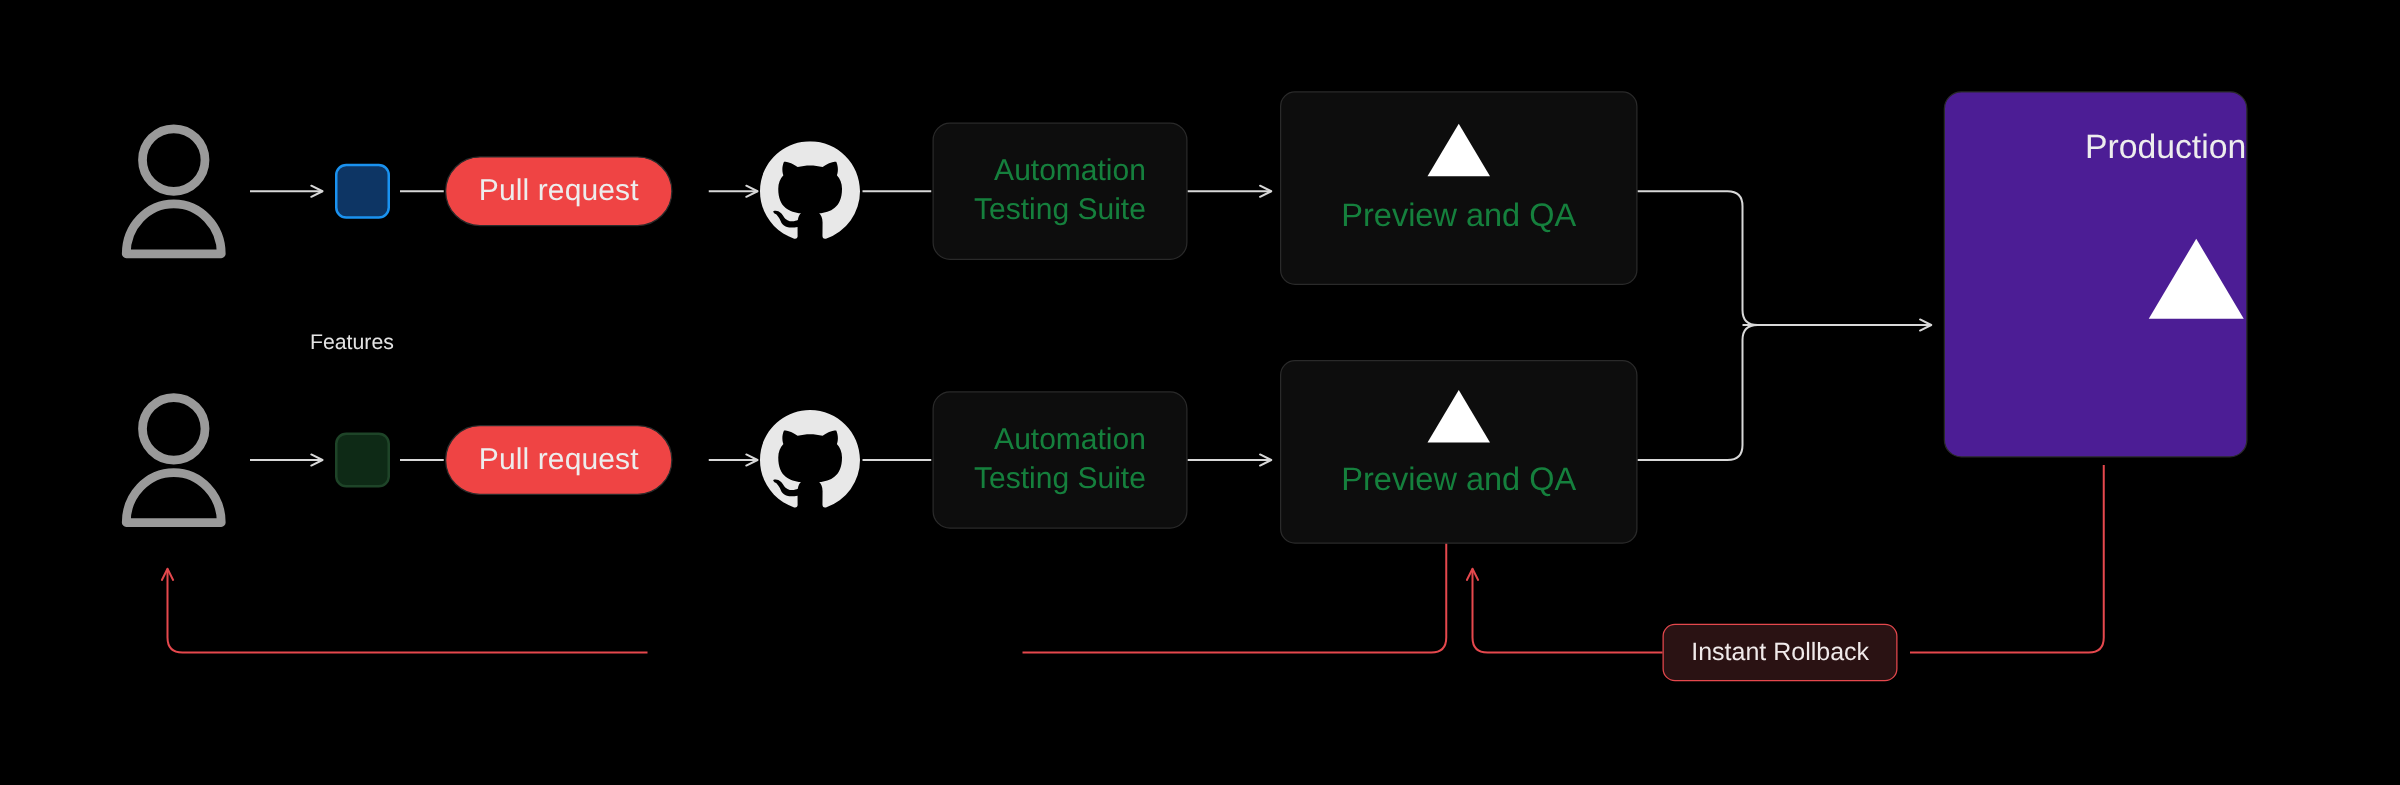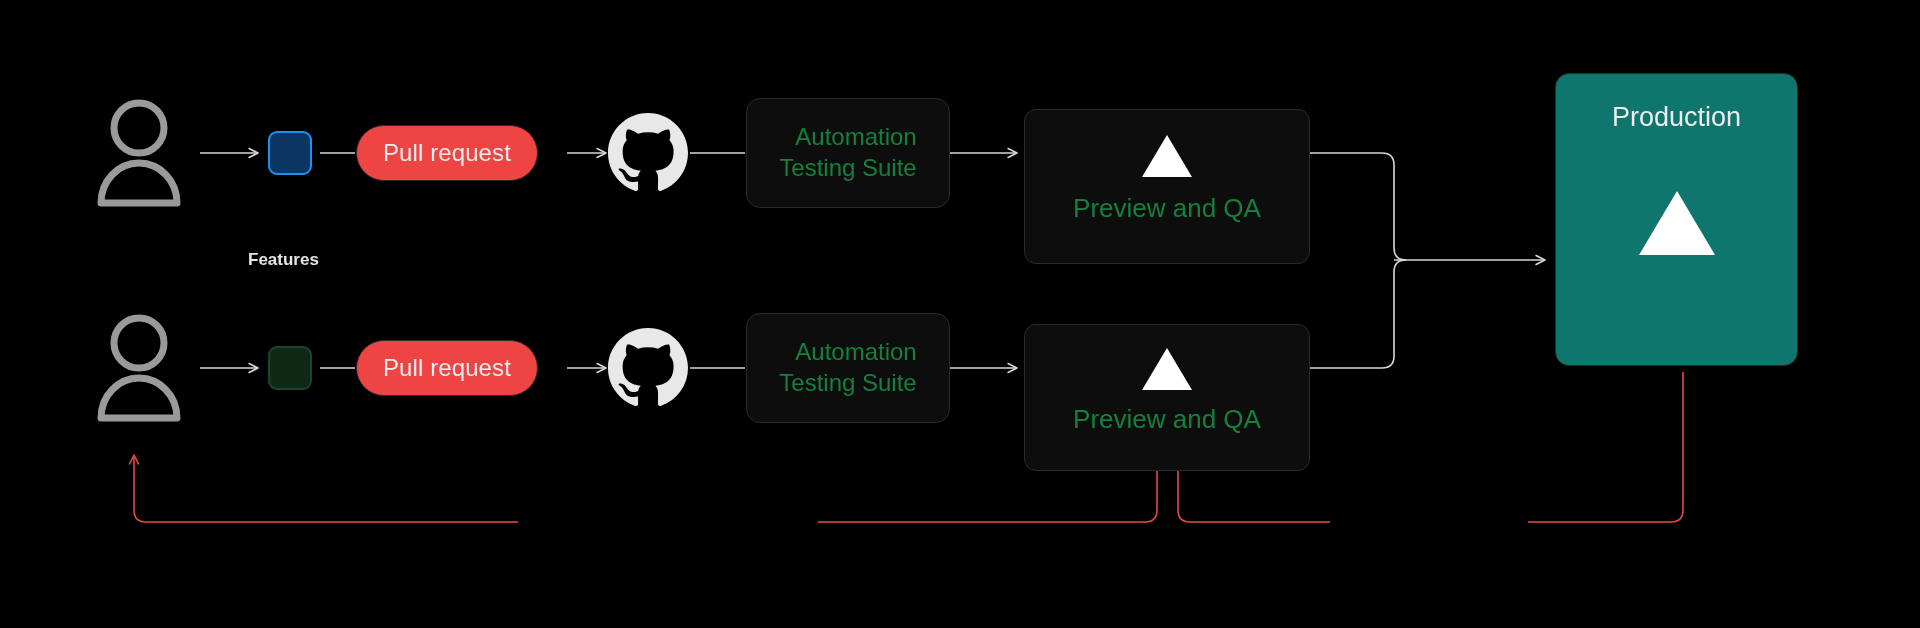--- a/index.html
+++ b/index.html
@@ -77,32 +77,32 @@
     border-radius: 14px;
     box-sizing: border-box;
   }
   .box-text {
     font-size: 24px;
     line-height: 1.28;
     text-align: right;
     color: #15803d;
     white-space: pre-line;
   }
-  .box.large { border-radius: 12px; margin-top: 36px; }
+  .box.large { border-radius: 12px; }
   .vercel-tri { display:block; }
 
   
   .prod-box {
-    background: #0f766e;
+    background: #4c1d95;
     border: 1px solid #2a2a2a;
     border-radius: 14px;
     box-sizing: border-box;
     display: flex;
     flex-direction: column;
-    align-items: center;
+    align-items: flex-end;
   }
   .prod-title {
     font-size: 27px;
     color: #ededed;
     margin-top: 28px;
   }
 
   
   .caption {
     font-size: 17px;
@@ -194,21 +194,21 @@
 Testing Suite</span>
   </div>
 
   <div class="node box large" style="left:1024px; top:73px; width:286px; height:155px; justify-content:flex-start; padding-top:24px;">
     <svg class="vercel-tri" width="52" height="44" viewBox="0 0 52 44">
       <path d="M26 1 L51 43 L1 43 Z" fill="#ffffff"></path>
     </svg>
     <span class="box-text" style="margin-top:14px; font-size:26px;">Preview and QA</span>
   </div>
 
-  <div class="node caption" style="left:248px; top:250px;font-weight:bold;">Features</div>
+  <div class="node caption" style="left:248px; top:264px;">Features</div>
 
   <div class="node" style="left:96px; top:313px;">
     <svg class="user-icon" viewBox="0 0 86 110">
       <circle cx="43" cy="30" r="25" fill="none" stroke="#9a9a9a" stroke-width="7"></circle>
       <path d="M5 105 A38 40 0 0 1 81 105 Z" fill="none" stroke="#9a9a9a" stroke-width="7" stroke-linejoin="round"></path>
     </svg>
   </div>
 
   <div class="node chip green" style="left:268px; top:346px;"></div>
 
@@ -235,14 +235,17 @@
   </div>
 
   <div class="prod-box" style="position:absolute; left:1555px; top:73px; width:243px; height:293px;">
     <span class="prod-title">Production</span>
     <svg width="80" height="68" viewBox="0 0 80 68" style="margin-top:56px;">
       <path d="M40 2 L78 66 L2 66 Z" fill="#ffffff"></path>
     </svg>
   </div>
 
 
+  <div class="node err-label" style="left:1330px; top:499px;">
+    <span>Instant Rollback</span>
+  </div>
 
 </div>
 
 </body></html>

